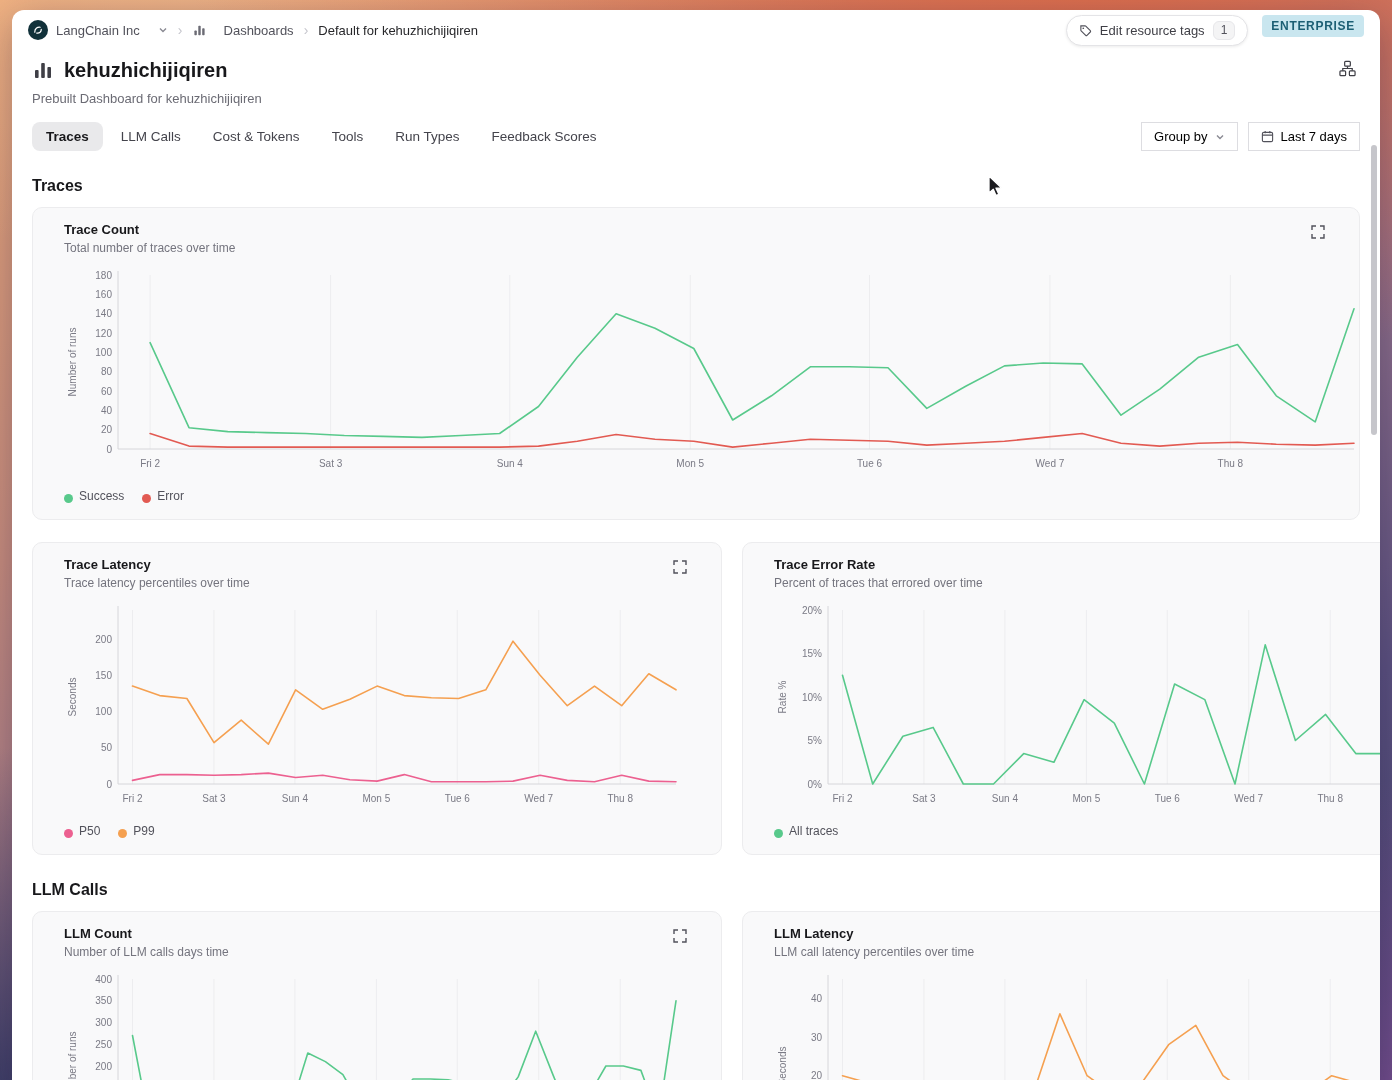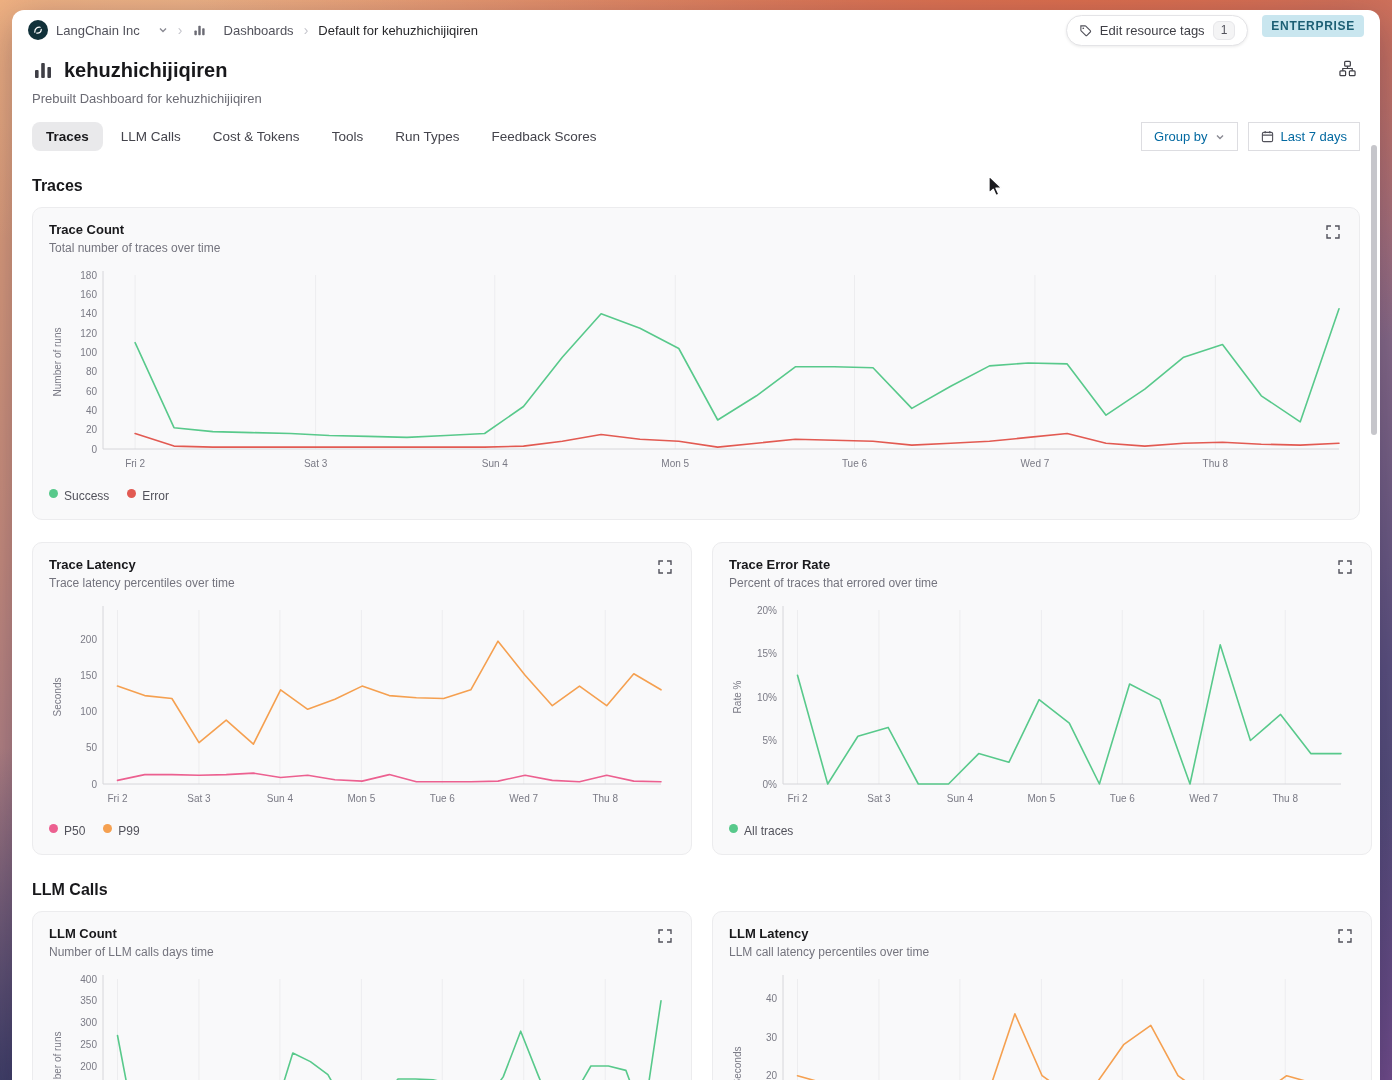--- a/index.html
+++ b/index.html
@@ -42,35 +42,35 @@
   .icon-btn { margin-left: auto; background: none; border: none; cursor: pointer; padding: 4px; border-radius: 6px; }
   .page-subtitle { margin-top: 7px; font-size: 13px; color: #6b6b74; }
   
   .tabs-row { display: flex; align-items: center; margin-top: 16px; }
   .tabs { display: flex; gap: 4px; }
   .tab { font-size: 13.5px; color: #44444c; padding: 7px 14px; border-radius: 8px; cursor: pointer; background: none; border: none; font-family: inherit; }
   .tab.active { background: #e9e9eb; color: #18181b; font-weight: 600; }
   .tab-controls { margin-left: auto; display: flex; gap: 10px; }
   .ctrl-btn {
     display: inline-flex; align-items: center; gap: 7px; border: 1px solid #dddde1;
-    background: #fff; border-radius: 0; padding: 6px 12px; font-size: 13px; color: #0369a1;
+    background: #fff; border-radius: 0; padding: 6px 12px; font-size: 13px; color: #000000;
     cursor: pointer; font-family: inherit;
   }
   
   .section-title { font-size: 16px; font-weight: 700; color: #18181b; margin: 26px 0 12px; }
-  .chart-card { background: #f9f9fa; border: 1px solid #ececee; border-radius: 10px; padding: 14px 16px 16px; }
+  .chart-card { background: #f9f9fa; border: 1px solid #ececee; border-radius: 10px; padding: 14px 31px 16px; }
   .charts-row { display: grid; grid-template-columns: 1fr 1fr; gap: 20px; margin-top: 22px; }
   .card-head { display: flex; align-items: flex-start; }
   .card-title { font-size: 13px; font-weight: 700; color: #18181b; }
   .card-subtitle { font-size: 12px; color: #74747e; margin-top: 4px; }
   .expand-btn { margin-left: auto; background: none; border: none; cursor: pointer; padding: 3px; }
   svg.chart { display: block; margin-top: 10px; }
   svg.chart text { font-family: "Liberation Sans", sans-serif; font-size: 10px; fill: #7a7a85; }
   .legend { display: flex; gap: 18px; margin-top: 12px; align-items: center; }
-  .legend-item { display: inline-flex; align-items: flex-start; gap: 6px; font-size: 12px; color: #52525b; cursor: pointer; }
+  .legend-item { display: inline-flex; align-items: flex-end; gap: 6px; font-size: 12px; color: #52525b; cursor: pointer; }
   .legend-dot { width: 9px; height: 9px; border-radius: 50%; display: inline-block; }
   
   .scroll-thumb { position: absolute; right: 3px; top: 135px; width: 6px; height: 290px; background: #c6c6cb; border-radius: 3px; }
   .cursor { position: absolute; left: 984px; top: 174px; z-index: 50; }
 </style>
 </head>
 <body>
 
 <div class="app">
 

